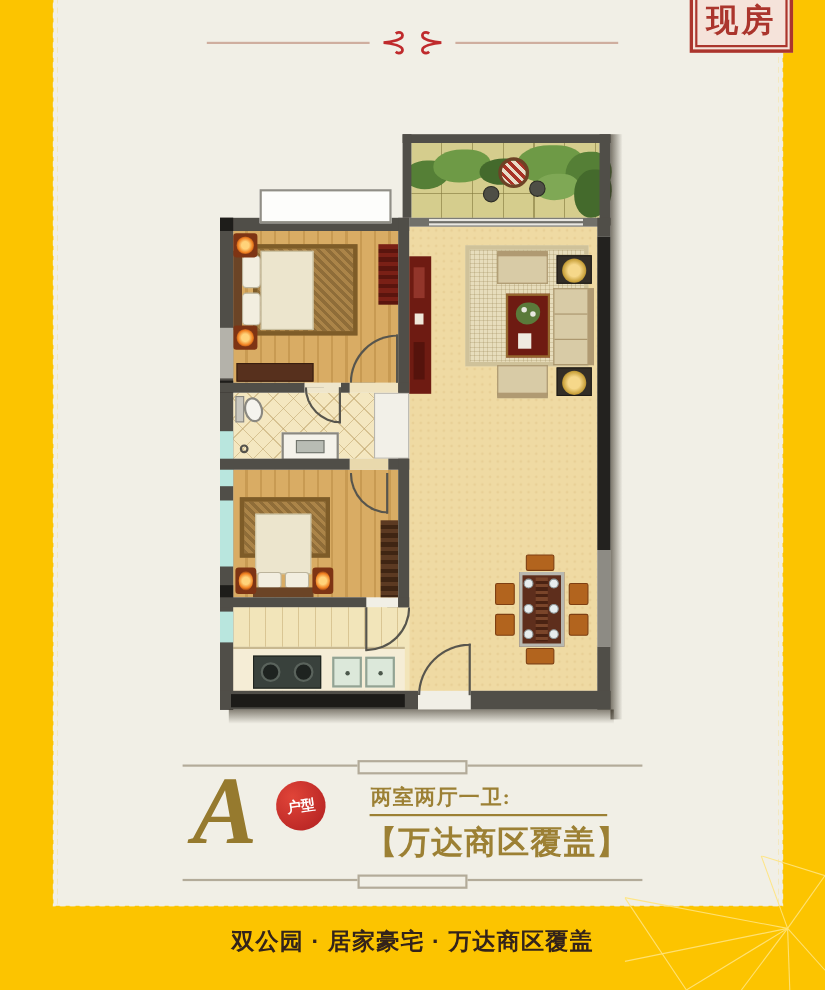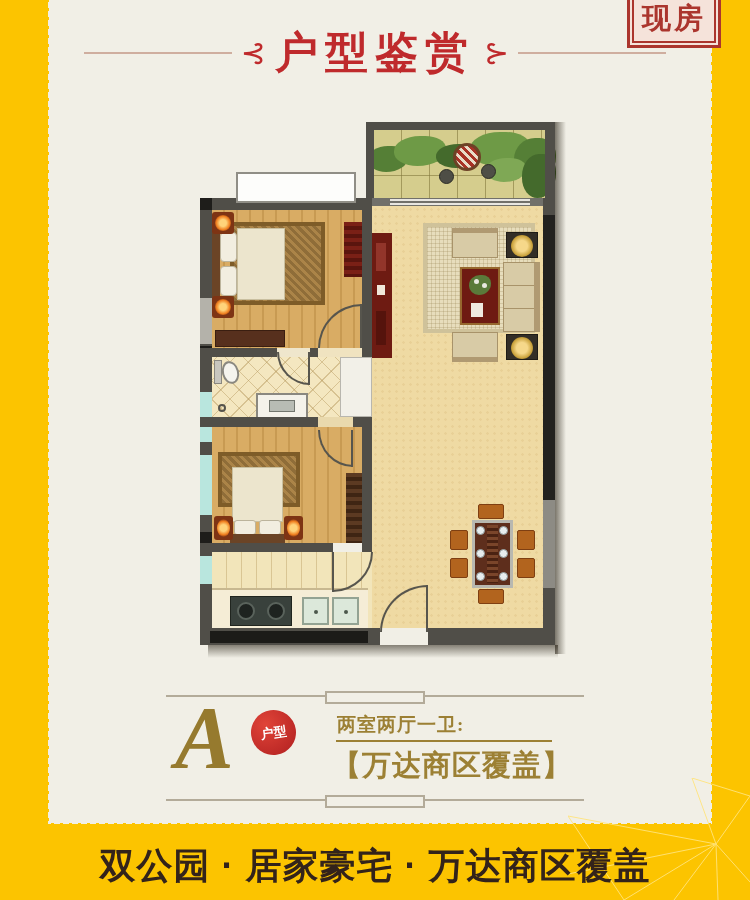--- a/index.html
+++ b/index.html
@@ -56,37 +56,36 @@
   .unit-circle{position:absolute;left:251px;top:710px;width:45px;height:45px;border-radius:50%;
        background:radial-gradient(circle at 35% 30%,#e04438,#b01f20);display:flex;align-items:center;justify-content:center;
        transform:rotate(-8deg);}
   .unit-circle span{color:#fff;font-size:13px;font-weight:bold;font-family:"Liberation Serif",serif;}
   .area-label{position:absolute;left:337px;top:712px;font-size:19px;font-weight:bold;color:#9c8034;
        letter-spacing:1px;font-family:"Liberation Serif",serif;}
   .gold-line{position:absolute;left:336px;top:740px;width:216px;border-top:2px solid #9c8034;}
   .layout-text{position:absolute;left:332px;top:746px;font-size:29px;font-weight:bold;color:#9c8034;
        font-family:"Liberation Serif",serif;letter-spacing:1px;}
   
-  .slogan{position:absolute;left:0;right:0;top:842px;text-align:center;font-size:36px;font-weight:bold;
+  .slogan{position:absolute;left:0;right:0;top:842px;text-align:center;font-size:21px;font-weight:bold;
        color:#33231a;letter-spacing:1px;}
   .rays{position:absolute;right:0;top:778px;}
 </style>
 </head>
 <body>
 
 <div class="card">
   <div class="perf perf-left"></div>
   <div class="perf perf-right"></div>
   <div class="perf perf-bottom"></div>
 </div>
 
 <div class="title-row">
   <span class="t-line"></span>
   <span class="orn">⊰</span>
-  <h1>户型鉴赏</h1>
   <span class="orn">⊱</span>
   <span class="t-line"></span>
 </div>
 
 <div class="badge">
   <span>现房</span>
 </div>
 
 <div class="plan">
 

